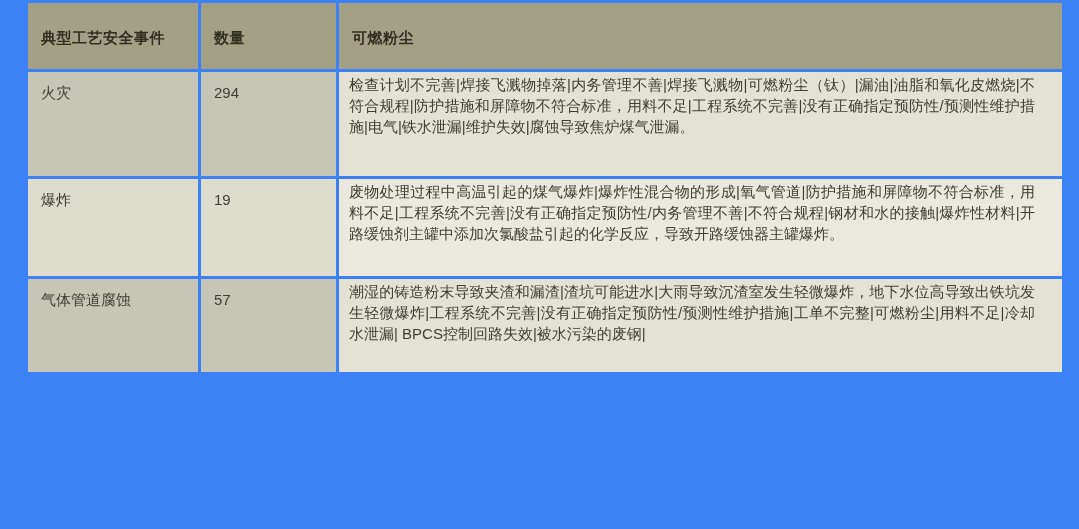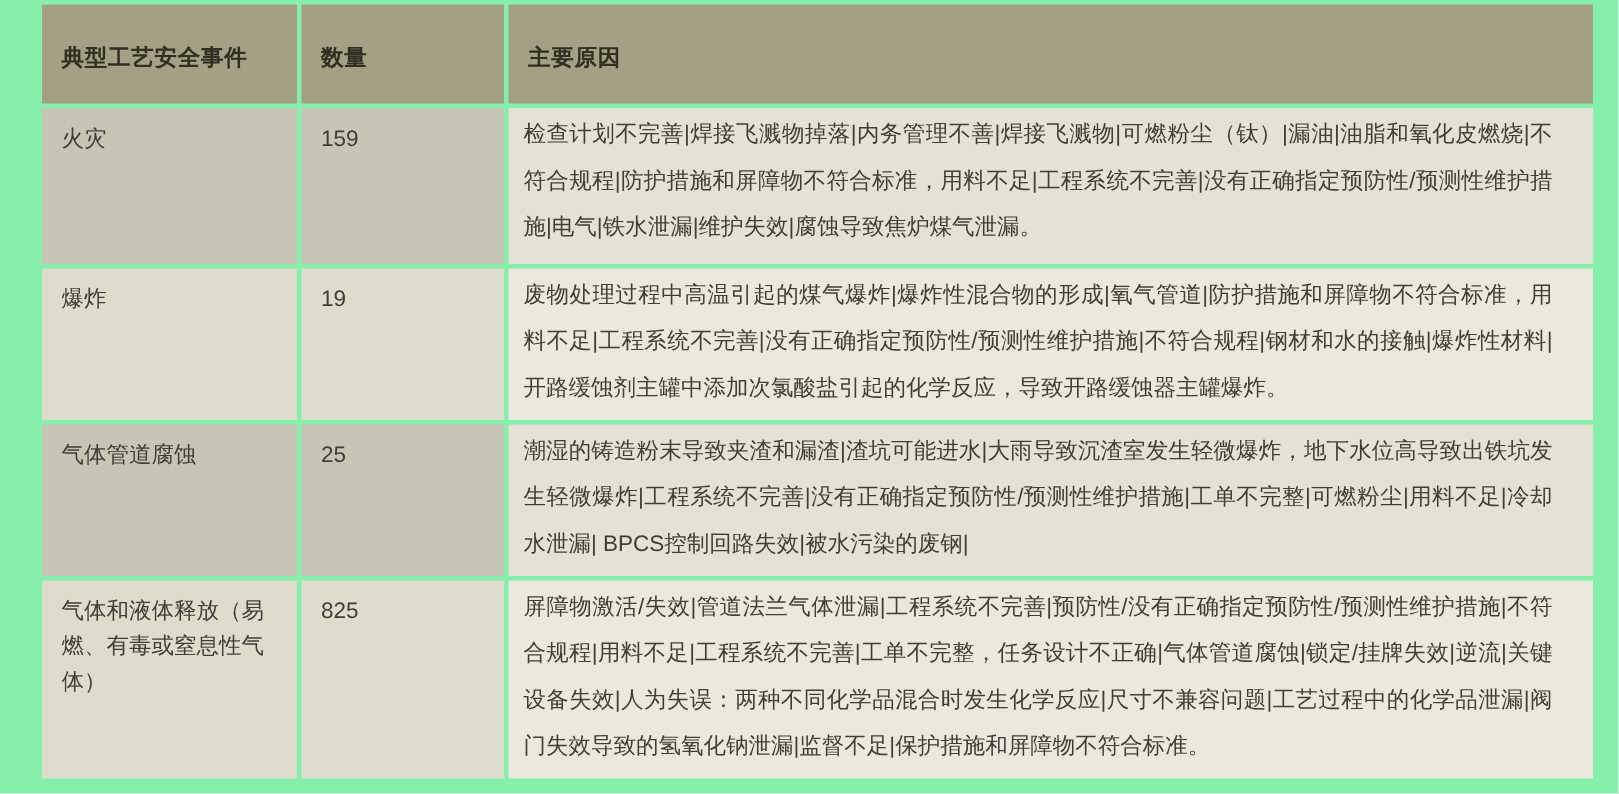--- a/index.html
+++ b/index.html
@@ -8,21 +8,21 @@
     padding: 0;
     background: #ffffff;
     width: 1079px;
     height: 529px;
     overflow: hidden;
     font-family: "Liberation Sans", "DejaVu Sans", sans-serif;
   }
   .page {
     width: 1079px;
     height: 529px;
-    background: #86efac;
+    background: #3b82f6;
     position: relative;
   }
   table.incidents {
     border-collapse: separate;
     border-spacing: 3px;
     margin-left: 25px;
     margin-top: 0;
     width: 1040px;
     table-layout: fixed;
   }
@@ -50,21 +50,21 @@
     padding: 9px 12px 6px 13px;
     line-height: 1.55;
     margin-top: 16px;
   }
   td.cell-count {
     padding: 9px 12px 6px 13px;
     line-height: 1.55;
   }
   td.cell-reasons {
     padding: 2px 27px 6px 10px;
-    line-height: 31px;
+    line-height: 21px;
     word-break: break-all;
     text-align: justify;
   }
   
   tbody tr:nth-child(odd)  td.cell-event,
   tbody tr:nth-child(odd)  td.cell-count  { background: #c7c5b6; }
   tbody tr:nth-child(odd)  td.cell-reasons { background: #e4e2d4; }
   tbody tr:nth-child(even) td.cell-event,
   tbody tr:nth-child(even) td.cell-count  { background: #dedccd; }
   tbody tr:nth-child(even) td.cell-reasons { background: #ebe9dd; }
@@ -81,39 +81,34 @@
   <table class="incidents">
     <colgroup>
       <col class="c-event">
       <col class="c-count">
       <col class="c-reason">
     </colgroup>
     <thead>
       <tr>
         <th>典型工艺安全事件</th>
         <th>数量</th>
-        <th>主要原因</th>
+        <th>可燃粉尘</th>
       </tr>
     </thead>
     <tbody>
       <tr class="r0">
         <td class="cell-event">火灾</td>
-        <td class="cell-count">159</td>
+        <td class="cell-count">294</td>
         <td class="cell-reasons">检查计划不完善|焊接飞溅物掉落|内务管理不善|焊接飞溅物|可燃粉尘（钛）|漏油|油脂和氧化皮燃烧|不符合规程|防护措施和屏障物不符合标准，用料不足|工程系统不完善|没有正确指定预防性/预测性维护措施|电气|铁水泄漏|维护失效|腐蚀导致焦炉煤气泄漏。</td>
       </tr>
       <tr class="r1">
         <td class="cell-event">爆炸</td>
         <td class="cell-count">19</td>
-        <td class="cell-reasons">废物处理过程中高温引起的煤气爆炸|爆炸性混合物的形成|氧气管道|防护措施和屏障物不符合标准，用料不足|工程系统不完善|没有正确指定预防性/预测性维护措施|不符合规程|钢材和水的接触|爆炸性材料|开路缓蚀剂主罐中添加次氯酸盐引起的化学反应，导致开路缓蚀器主罐爆炸。</td>
+        <td class="cell-reasons">废物处理过程中高温引起的煤气爆炸|爆炸性混合物的形成|氧气管道|防护措施和屏障物不符合标准，用料不足|工程系统不完善|没有正确指定预防性/内务管理不善|不符合规程|钢材和水的接触|爆炸性材料|开路缓蚀剂主罐中添加次氯酸盐引起的化学反应，导致开路缓蚀器主罐爆炸。</td>
       </tr>
       <tr class="r2">
         <td class="cell-event">气体管道腐蚀</td>
-        <td class="cell-count">25</td>
+        <td class="cell-count">57</td>
         <td class="cell-reasons">潮湿的铸造粉末导致夹渣和漏渣|渣坑可能进水|大雨导致沉渣室发生轻微爆炸，地下水位高导致出铁坑发生轻微爆炸|工程系统不完善|没有正确指定预防性/预测性维护措施|工单不完整|可燃粉尘|用料不足|冷却水泄漏| BPCS控制回路失效|被水污染的废钢|</td>
-      </tr>
-      <tr class="r3">
-        <td class="cell-event">气体和液体释放（易燃、有毒或窒息性气体）</td>
-        <td class="cell-count">825</td>
-        <td class="cell-reasons">屏障物激活/失效|管道法兰气体泄漏|工程系统不完善|预防性/没有正确指定预防性/预测性维护措施|不符合规程|用料不足|工程系统不完善|工单不完整，任务设计不正确|气体管道腐蚀|锁定/挂牌失效|逆流|关键设备失效|人为失误：两种不同化学品混合时发生化学反应|尺寸不兼容问题|工艺过程中的化学品泄漏|阀门失效导致的氢氧化钠泄漏|监督不足|保护措施和屏障物不符合标准。</td>
       </tr>
     </tbody>
   </table>
 </div>
 
 </body></html>

